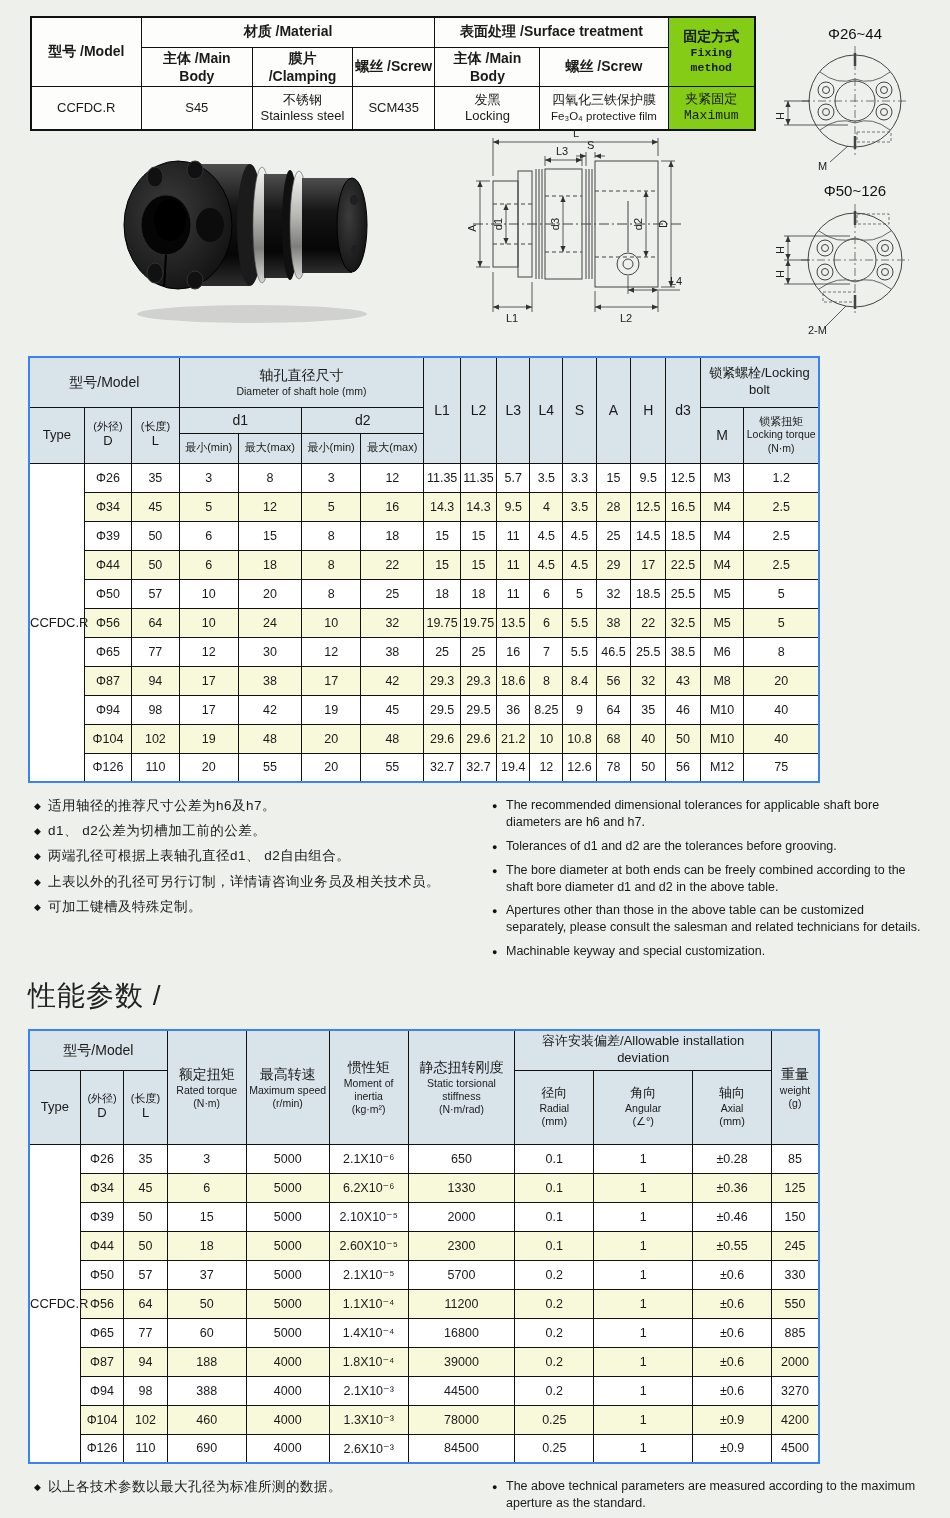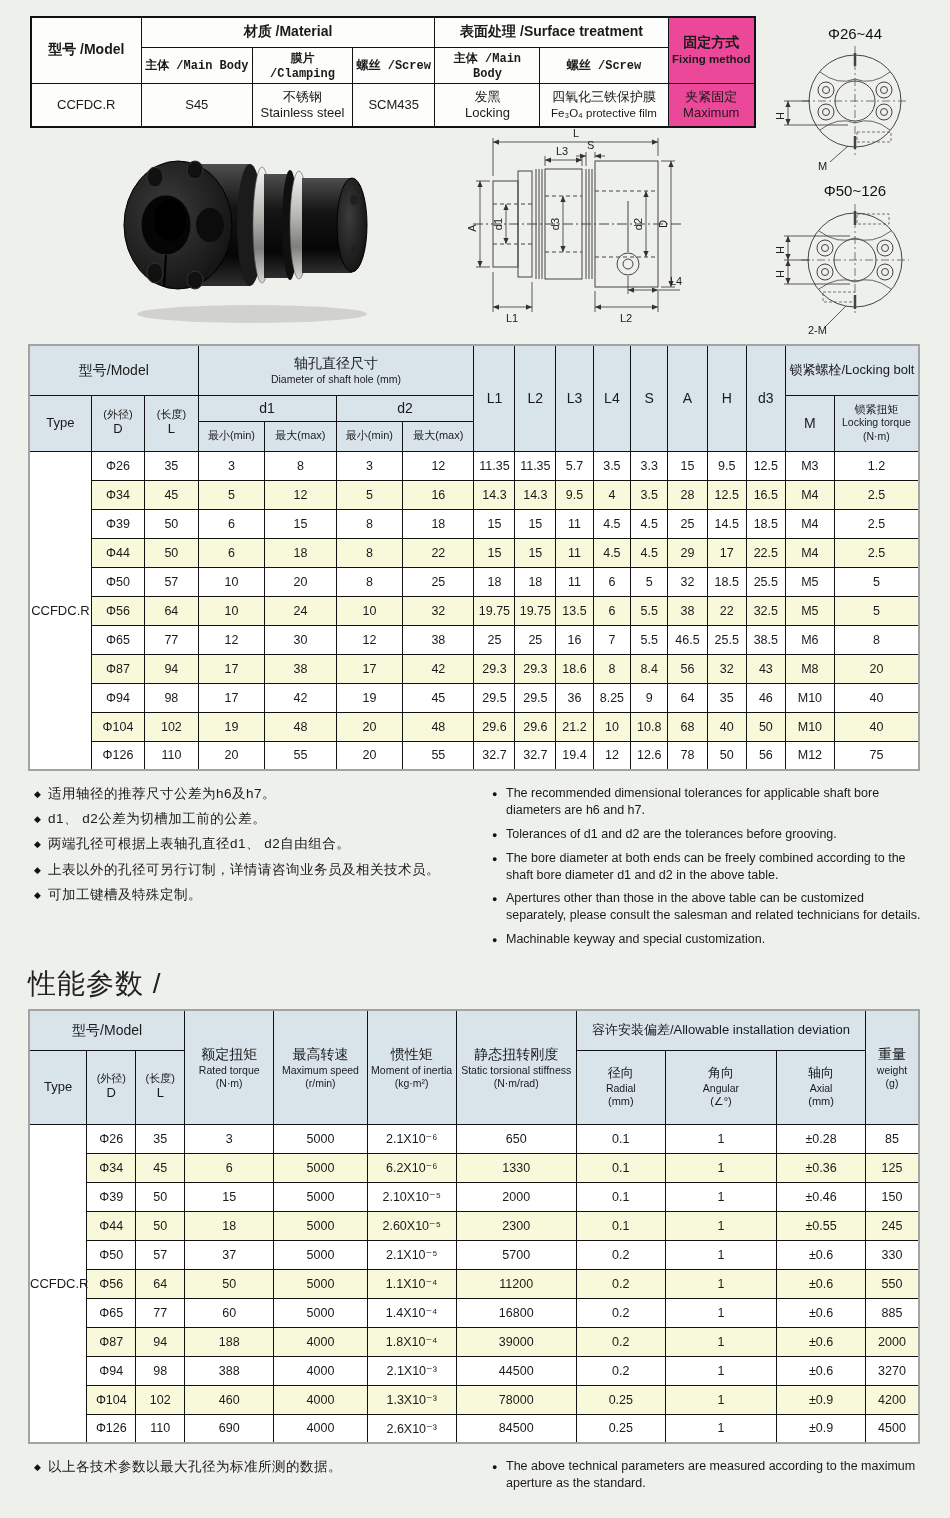--- a/index.html
+++ b/index.html
@@ -16,44 +16,44 @@
   table { border-collapse: collapse; }
   .info-table {
     position: absolute; left: 30px; top: 16px; width: 726px;
     table-layout: fixed; border: 2px solid #111;
   }
   .info-table th, .info-table td {
     border: 1px solid #111; text-align: center; vertical-align: middle;
     background: #fdfdfb; padding: 2px;
   }
   .info-table .r1 th { height: 30px; font-size: 14px; font-weight: bold; }
-  .info-table .r2 th { height: 26px; font-size: 12px; font-weight: bold; font-family: Liberation Mono, monospace; }
+  .info-table .r2 th { height: 26px; font-size: 14px; font-weight: bold; }
   .info-table .r3 td { height: 44px; font-size: 13px; }
   .info-table .model-h { font-size: 16px; }
-  .info-table .yellow { background: #ec4899; }
+  .info-table .yellow { background: #84cc16; font-family: Liberation Mono, monospace; }
   .two-line span { display: block; line-height: 1.25; }
   .sub-en { font-size: 11.5px; }
 
   .photo-svg { position: absolute; left: 92px; top: 122px; }
   .draw-svg  { position: absolute; left: 418px; top: 116px; }
   .circ1-svg { position: absolute; left: 760px; top: 24px; }
   .circ2-svg { position: absolute; left: 760px; top: 180px; }
   .dim-text { font-size: 11px; fill: #222; font-family: "Liberation Sans", sans-serif; }
   .cap-text { font-size: 15px; fill: #111; font-family: "Liberation Sans", sans-serif; }
 
   
   .sec-title { margin: 10px 28px 6px 28px; display: flex; align-items: baseline; }
   .sec-title .zh { font-size: 28px; color: #222; letter-spacing: 1px; }
   .sec-title .en { font-size: 25px; color: #1b74ae; margin-left: 10px; }
   .unit-note { margin-left: auto; font-size: 15px; color: #222; align-self: flex-end; }
 
   
   .data-table {
-    width: 892px; margin: 2px 28px 0 28px; table-layout: fixed;
-    border: 2px solid #a3a3a3;
+    width: 792px; margin: 14px 28px 0 28px; table-layout: fixed;
+    border: 2px solid #3b82f6;
   }
   .data-table th, .data-table td {
     border: 1px solid #111; text-align: center; vertical-align: middle;
     padding: 1px 0;
   }
   .data-table th { background: #d9e4ea; font-weight: normal; }
   .data-table td { background: #fff; font-size: 12.5px; height: 29px; }
   .data-table tr.alt td { background: #f8f9da; }
   .data-table td.type-cell { background: #fff; font-size: 13px; }
   .hz  { display: block; font-size: 13px; line-height: 1.3; }

